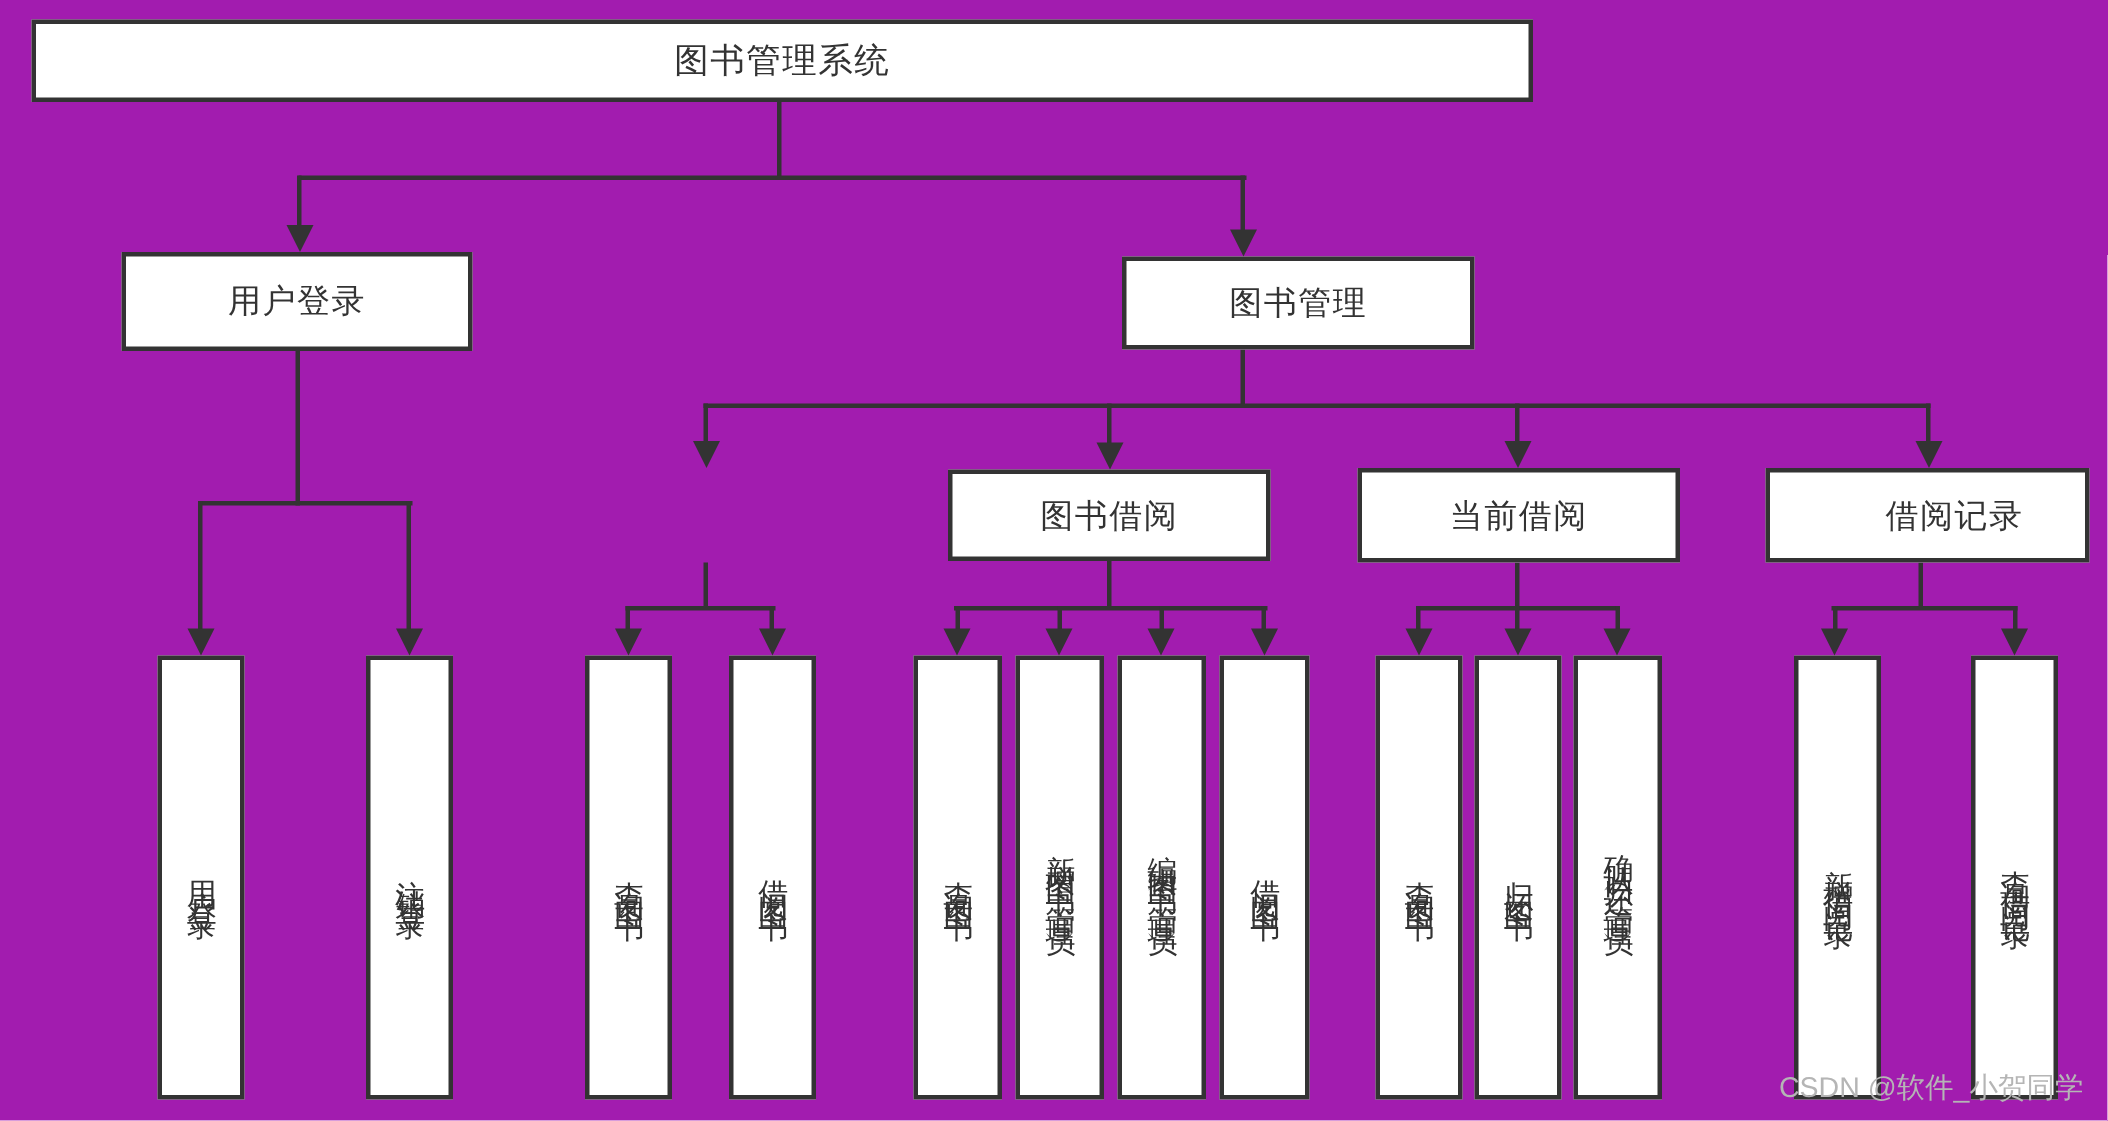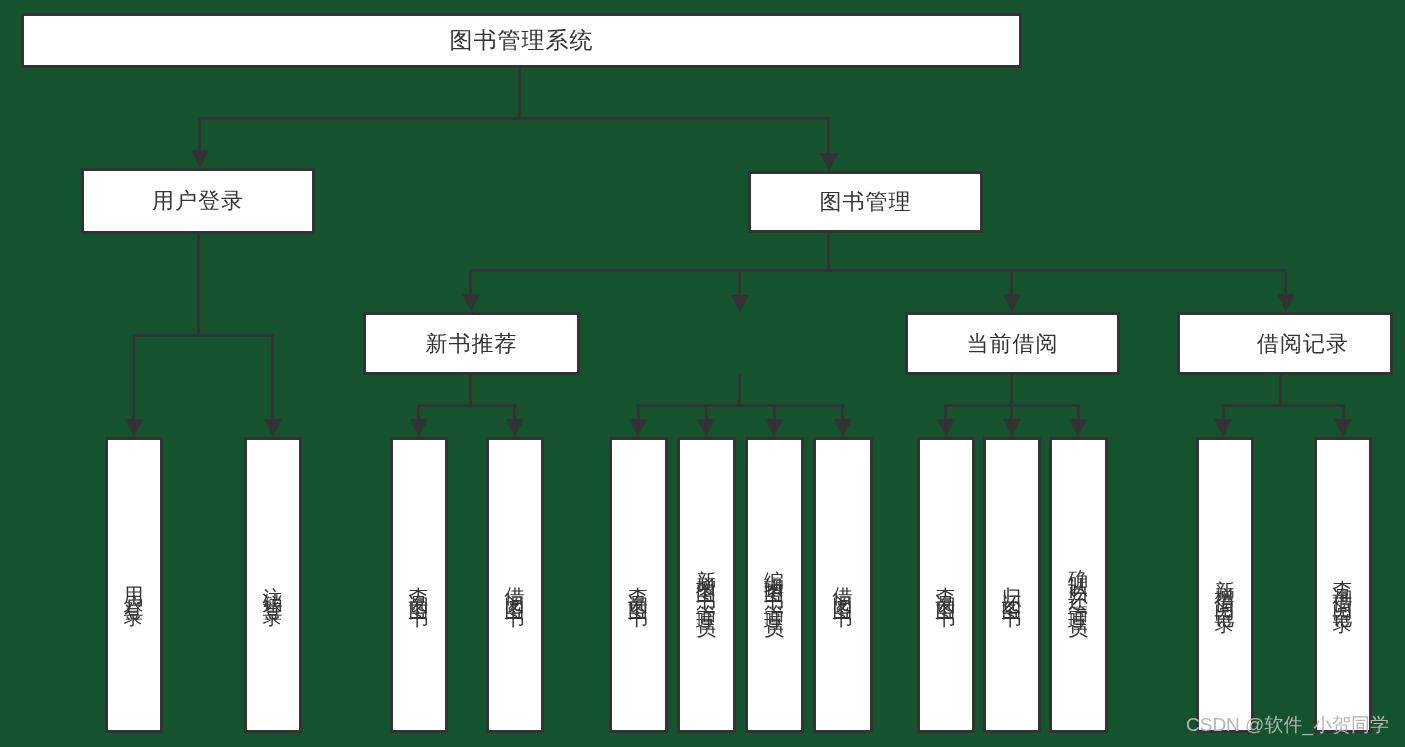--- a/index.html
+++ b/index.html
@@ -1,19 +1,19 @@
 <!DOCTYPE html>
 <html><head>
 <meta charset="utf-8">
 <style>
   html,body{margin:0;padding:0;background:#ffffff;}
   #stage{
     position:relative;
     width:1405px;height:747px;
-    background:#14532d;
+    background:#a21caf;
     font-family:"Liberation Sans","DejaVu Sans",sans-serif;
     overflow:hidden;
   }
   .node{
     position:absolute;
     box-sizing:border-box;
     background:#ffffff;
     border:3px solid #333333;
     color:#333333;
     display:flex;
@@ -55,21 +55,21 @@
 </head>
 <body>
 
 <div id="stage">
 
   <div class="node root-node" style="left:21px;top:13px;width:1001px;height:55px;">图书管理系统</div>
 
   <div class="node" style="left:81px;top:168px;width:234px;height:66px;">用户登录</div>
   <div class="node" style="left:712px;top:171px;width:235px;height:62px;margin-left:36px;">图书管理</div>
 
-  <div class="node" style="left:363px;top:312px;width:217px;height:63px;">新书推荐</div>
+  <div class="node" style="left:632px;top:313px;width:215px;height:61px;">图书借阅</div>
   <div class="node" style="left:905px;top:312px;width:215px;height:63px;">当前借阅</div>
   <div class="node" style="left:1177px;top:312px;width:216px;height:63px;padding-left:36px;">借阅记录</div>
 
   <div class="node leaf" style="left:105px;top:437px;width:58px;height:296px;">用户登录</div>
   <div class="node leaf" style="left:244px;top:437px;width:58px;height:296px;">注销登录</div>
 
   <div class="node leaf" style="left:390px;top:437px;width:58px;height:296px;">查询图书</div>
   <div class="node leaf" style="left:486px;top:437px;width:58px;height:296px;">借阅图书</div>
 
   <div class="node leaf" style="left:609px;top:437px;width:59px;height:296px;">查询图书</div>

